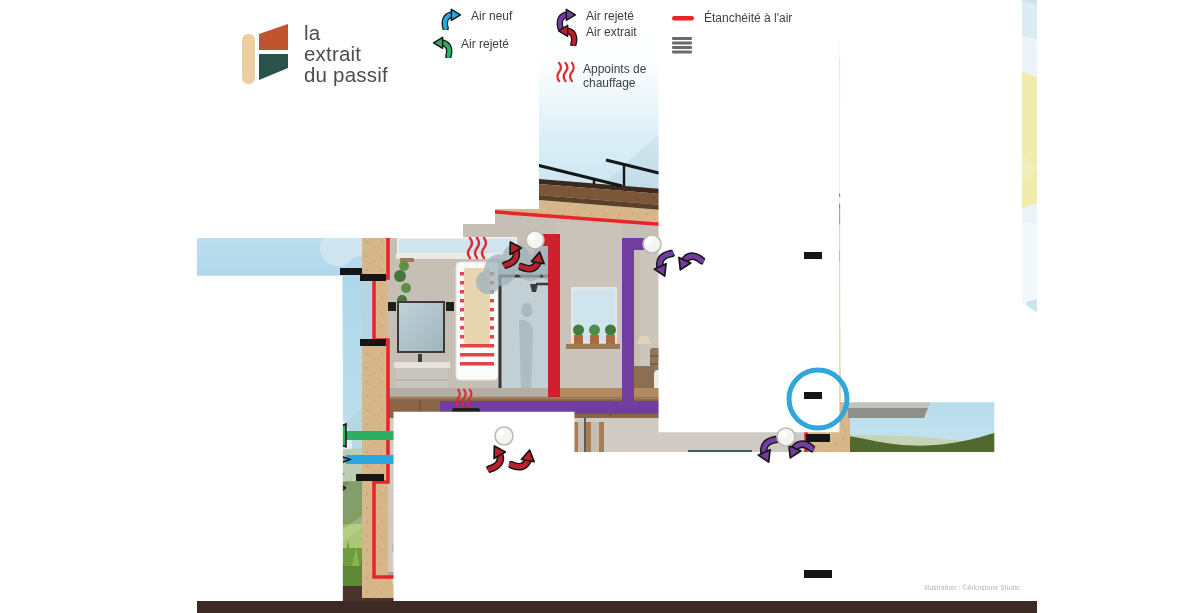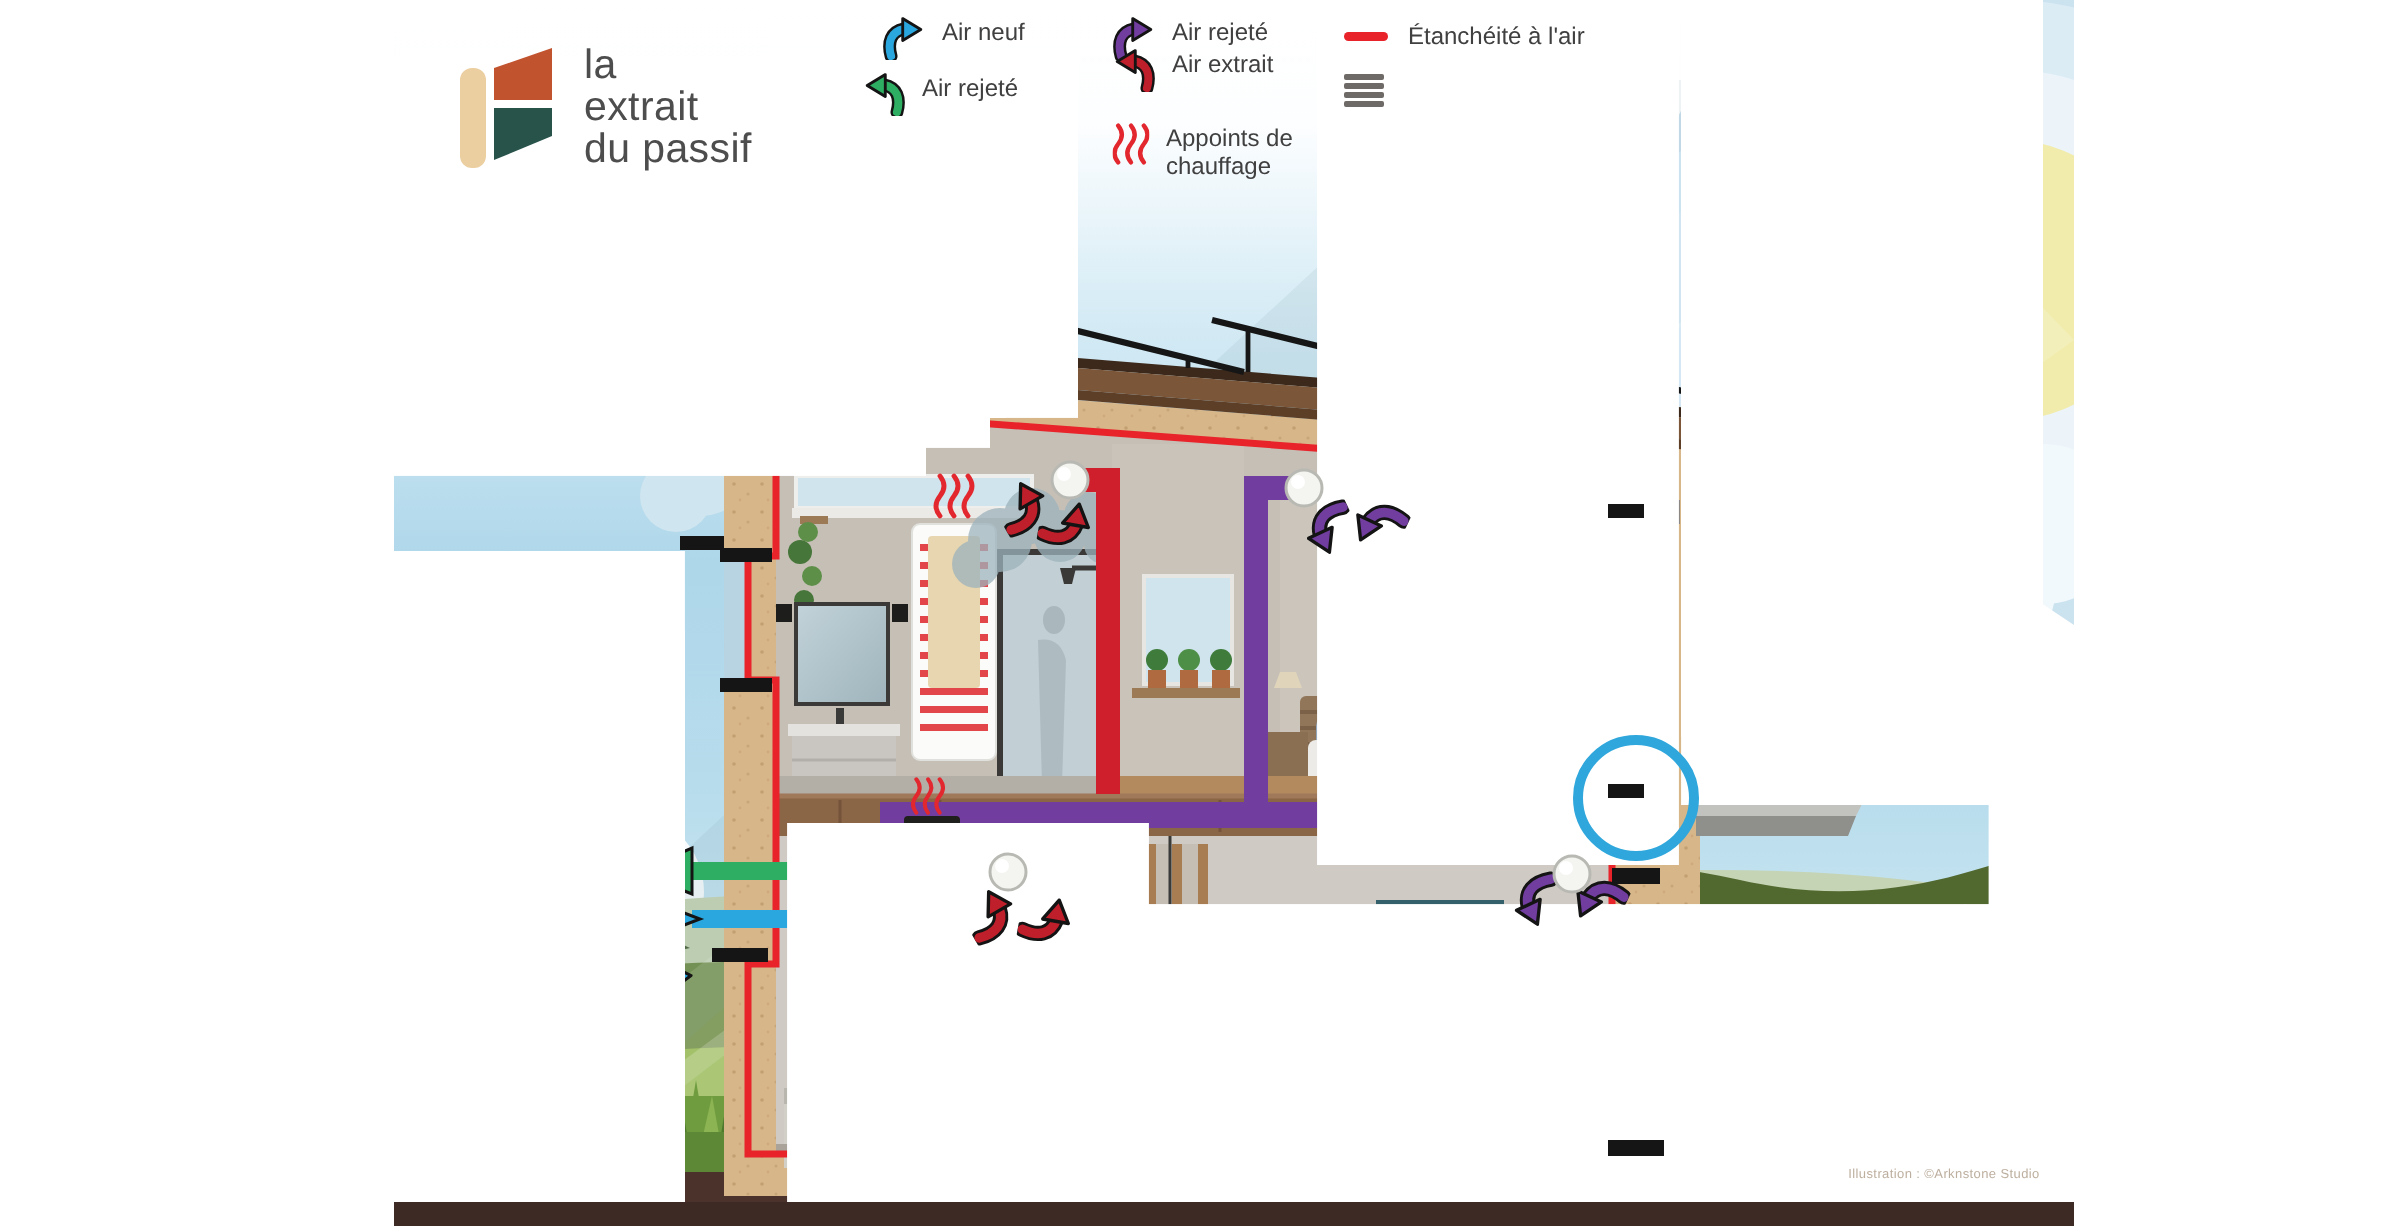--- a/index.html
+++ b/index.html
@@ -1,19 +1,19 @@
 <!DOCTYPE html>
 <html><head>
 <meta charset="utf-8">
 <style>
   html,body{margin:0;padding:0;background:#ffffff;}
   .canvas{position:relative;width:1200px;height:613px;background:#fff;overflow:hidden;
           font-family:"Liberation Sans", sans-serif;}
   .scene{position:absolute;left:197px;top:0;width:840px;height:613px;}
-  .logo{position:absolute;left:230px;top:20px;display:flex;gap:8px;}
+  .logo{position:absolute;left:242px;top:20px;display:flex;gap:8px;}
   .logo-text{font-size:20.5px;line-height:21px;color:#4d4d4d;letter-spacing:.2px;padding-top:2px;}
   .li{position:absolute;display:flex;gap:8px;align-items:flex-start;
       font-size:12px;color:#404040;line-height:1.14;}
   .li .lbl{max-width:92px;padding-top:2px;}
   .li svg{flex:0 0 auto;}
   .credit{position:absolute;left:1090px;top:584px;width:130px;font-size:6.5px;
           color:#bdaf9f;letter-spacing:.2px;}
   .defs-holder{position:absolute;width:0;height:0;overflow:hidden;}
 </style>
 </head>

